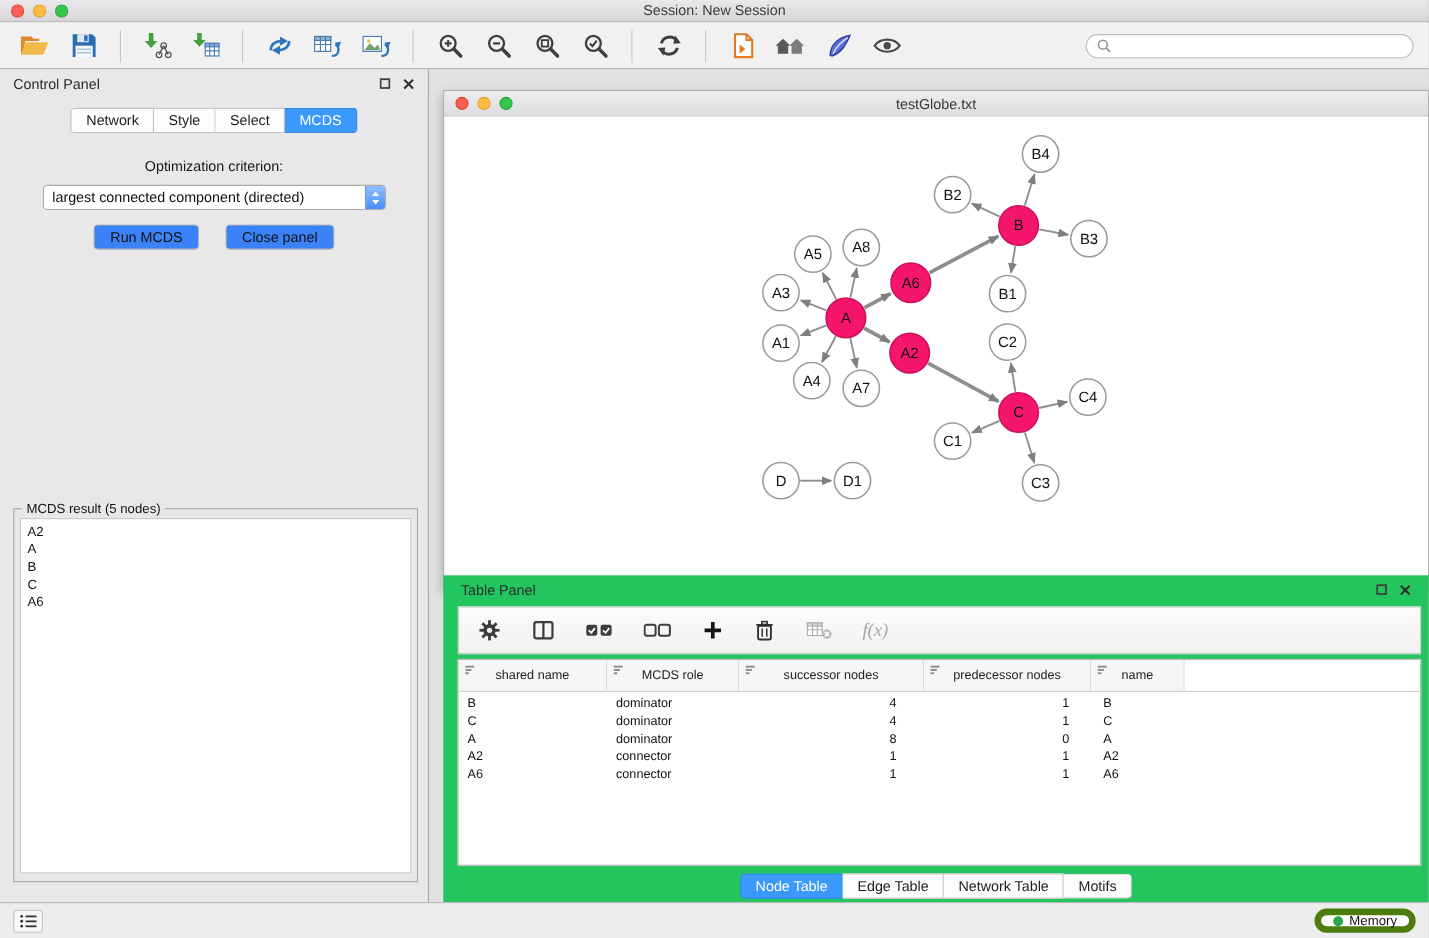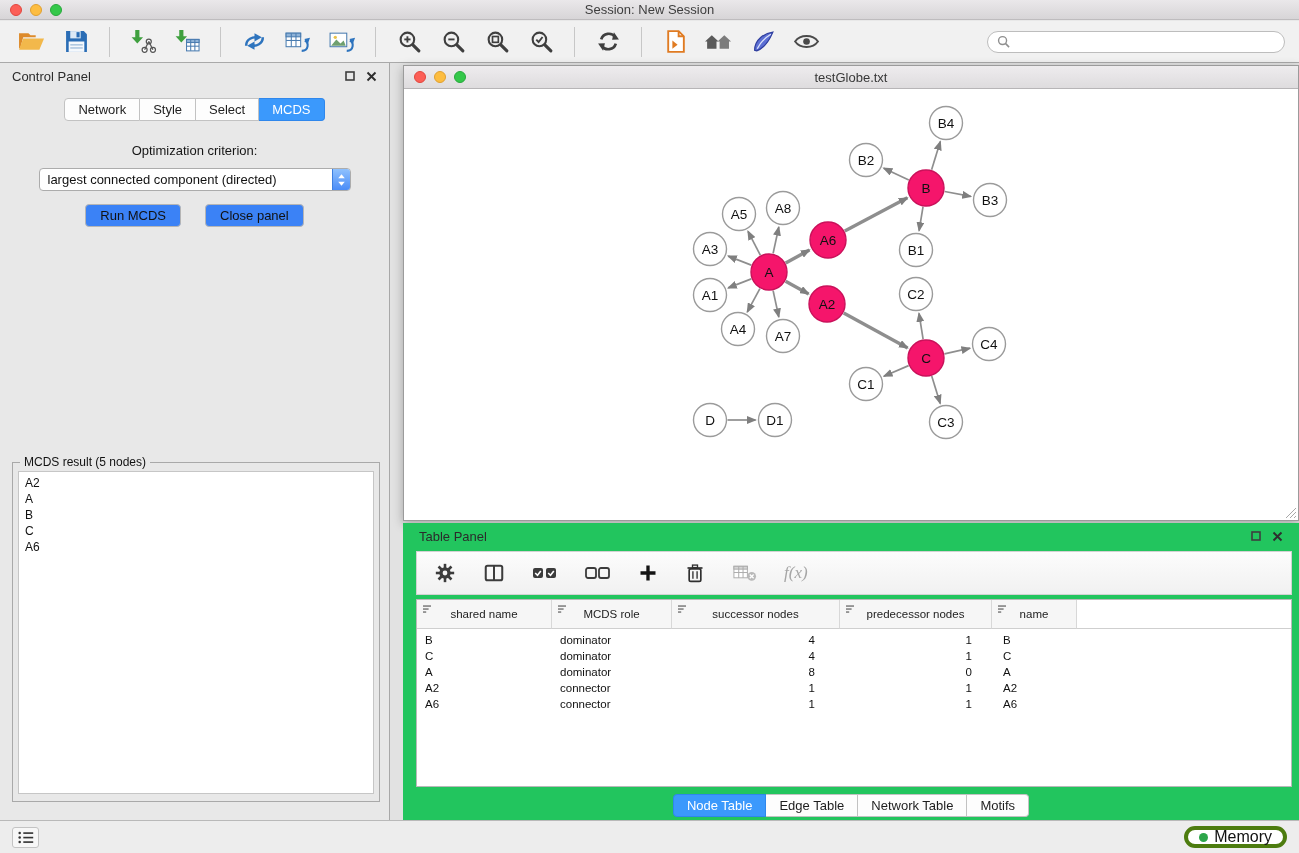--- a/index.html
+++ b/index.html
@@ -56,21 +56,21 @@
   .result-fieldset { position:absolute; left:12px; right:9px; top:392px; bottom:18px;
     border:1px solid #A9A9A9; background:#E8E8E8; padding:2px 5px 7px; }
   .result-fieldset legend { font-size:12px; padding:0 4px; margin-left:2px; color:#111; }
   .result-list { height:100%; background:#fff; border:1px solid #C6C6C6; overflow:auto;
     font-size:12px; padding:3px 6px; }
   .result-item { line-height:16px; color:#111; }
 
   
   .right-side { flex:1; position:relative; background:#E2E2E2; }
 
-  .net-window { position:absolute; left:13px; top:2px; right:0; height:456px; background:#fff;
+  .net-window { position:absolute; left:13px; top:19px; right:0; height:456px; background:#fff;
     border:1px solid #9B9B9B; box-shadow:0 3px 10px rgba(0,0,0,0.28); display:flex; flex-direction:column; }
   .net-titlebar { height:23px; background:linear-gradient(#EEECEE,#DEDCDE); border-bottom:1px solid #B7B5B7;
     position:relative; display:flex; align-items:center; flex:0 0 auto; }
   .net-title { position:absolute; left:0; right:0; text-align:center; font-size:13px; color:#383838; }
   .net-canvas { flex:1; position:relative; background:#fff; }
   #graph { position:absolute; left:0; top:0; width:100%; height:100%; }
   .grip { position:absolute; right:1px; bottom:1px; }
 
   
   .table-panel { position:absolute; left:13px; right:0; top:460px; bottom:0; background:#22c55e; }
@@ -92,21 +92,21 @@
   .c3 { padding-right:20px; text-align:right; }
   .c4 { padding-left:11px; text-align:left; }
   #tp-tabs { margin-top:7px; }
 
   
   .statusbar { position:absolute; left:0; right:0; bottom:0; height:33px; background:#EDEDED;
     border-top:1px solid #B9B9B9; display:flex; align-items:center; padding:0 12px; }
   .list-btn { width:27px; height:21px; background:#F7F7F7; border:1px solid #C3C3C3; border-radius:3px;
     display:flex; align-items:center; justify-content:center; cursor:default; }
   .memory-btn { margin-left:auto; display:flex; align-items:center; gap:6px; background:#FFFFFF;
-    border:4px solid #4d7c0f; border-radius:11px; height:22px; padding:0 11px; font-size:16px; color:#111;
+    border:6px solid #4d7c0f; border-radius:11px; height:22px; padding:0 11px; font-size:12px; color:#111;
     font-family:"Liberation Sans", sans-serif; cursor:default; }
   .mem-dot { width:9px; height:9px; border-radius:50%; background:#2CA54A; }
 </style>
 </head>
 <body>
 
 <div class="app">
 
   <div class="titlebar">
     <div class="traffic">

